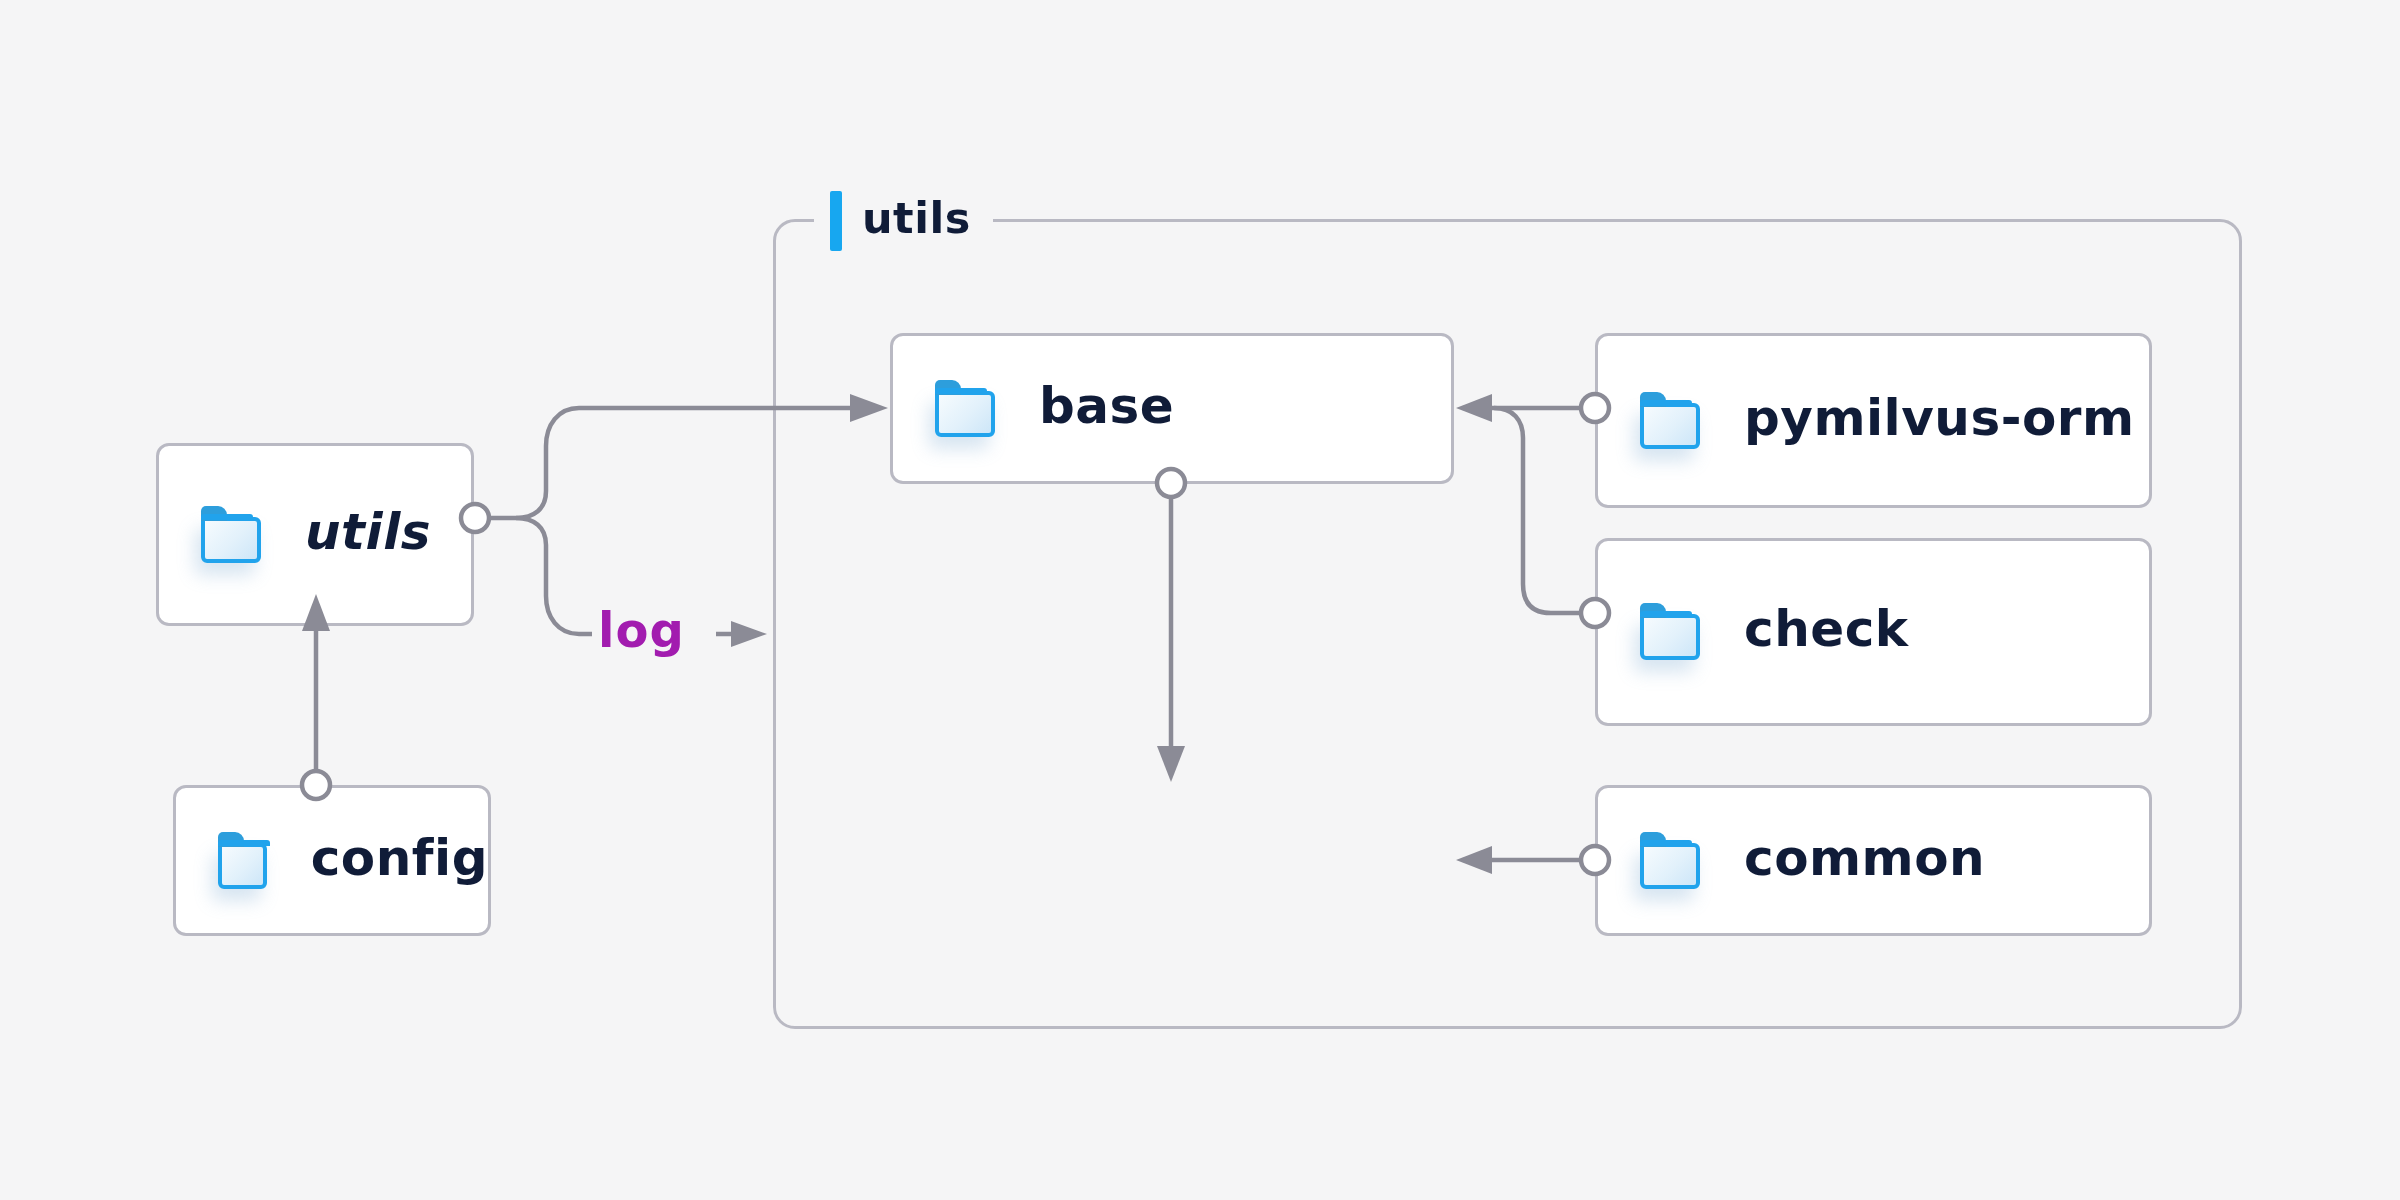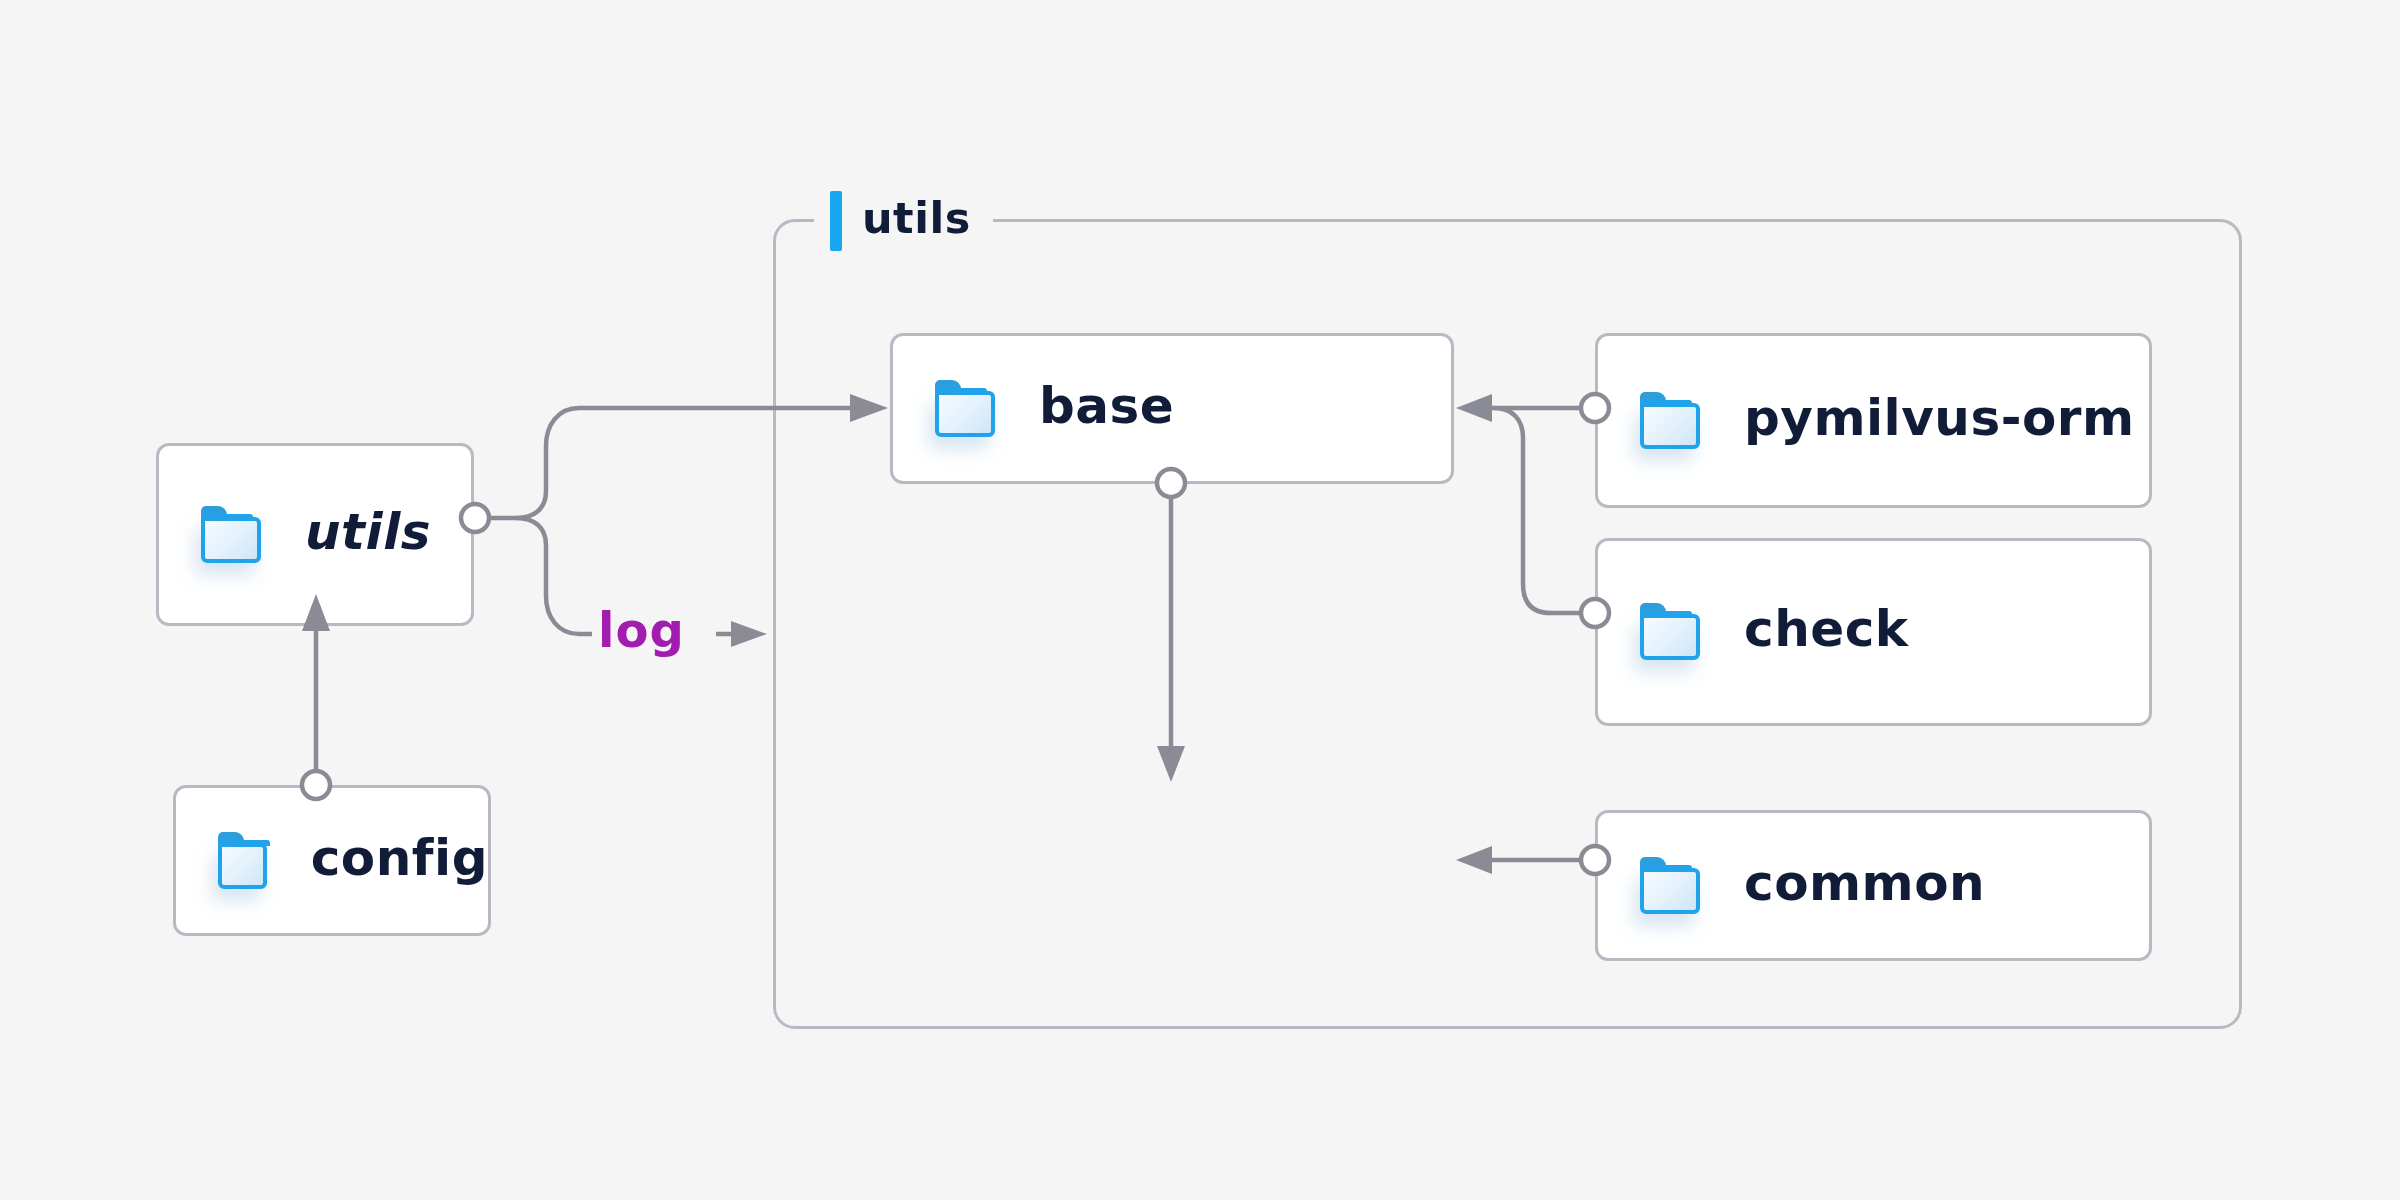--- a/index.html
+++ b/index.html
@@ -75,21 +75,21 @@
     padding-bottom: 6px;
     white-space: nowrap;
   }
 
   #node-utils      { left: 156px; top: 443px; width: 318px; height: 183px; font-style: italic; }
   #node-config     { left: 158px; top: 785px; width: 318px; height: 151px; margin-left: 15px; }
   #node-base       { left: 890px; top: 333px; width: 564px; height: 151px; }
   #node-testcases  { left: 890px; top: 784px; width: 564px; height: 152px; }
   #node-pymilvus   { left: 1595px; top: 333px; width: 557px; height: 175px; }
   #node-check      { left: 1595px; top: 538px; width: 557px; height: 188px; }
-  #node-common     { left: 1595px; top: 810px; width: 557px; height: 151px; }
+  #node-common     { left: 1595px; top: 785px; width: 557px; height: 151px; }
 
   
   .folder {
     position: relative;
     width: 60px;
     height: 46px;
     margin-top: 10px;
     background: linear-gradient(135deg, #f6fbfe 0%, #e2f1fb 55%, #cde6f8 100%);
     border: 4px solid #21a3ec;
     border-radius: 4px 6px 6px 6px;

